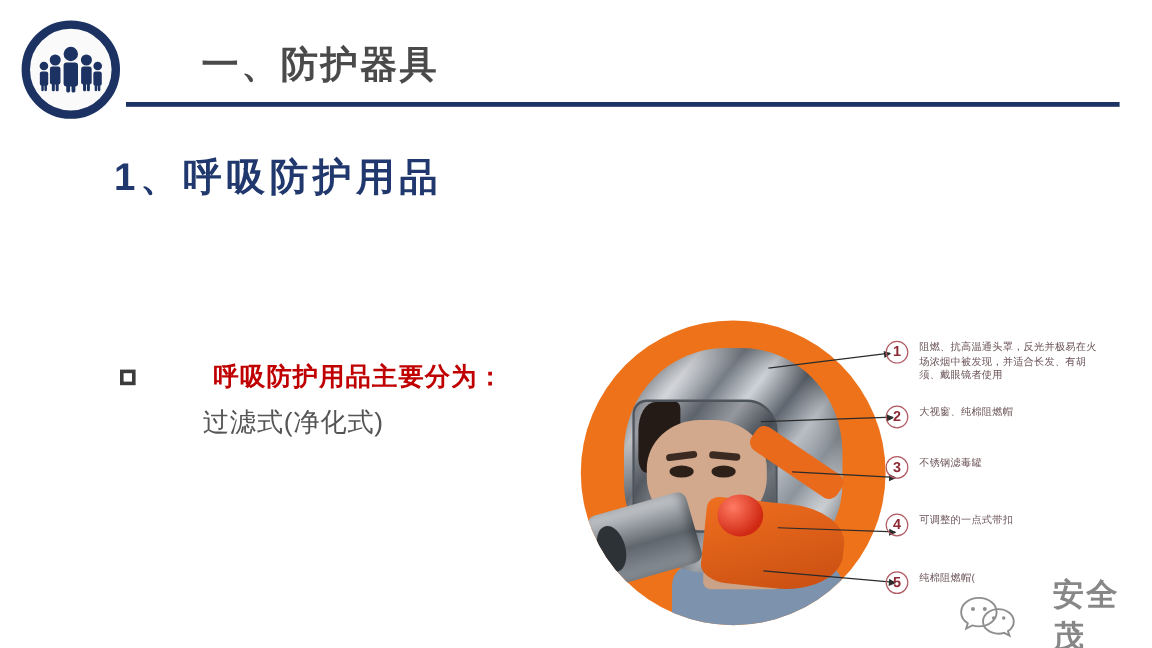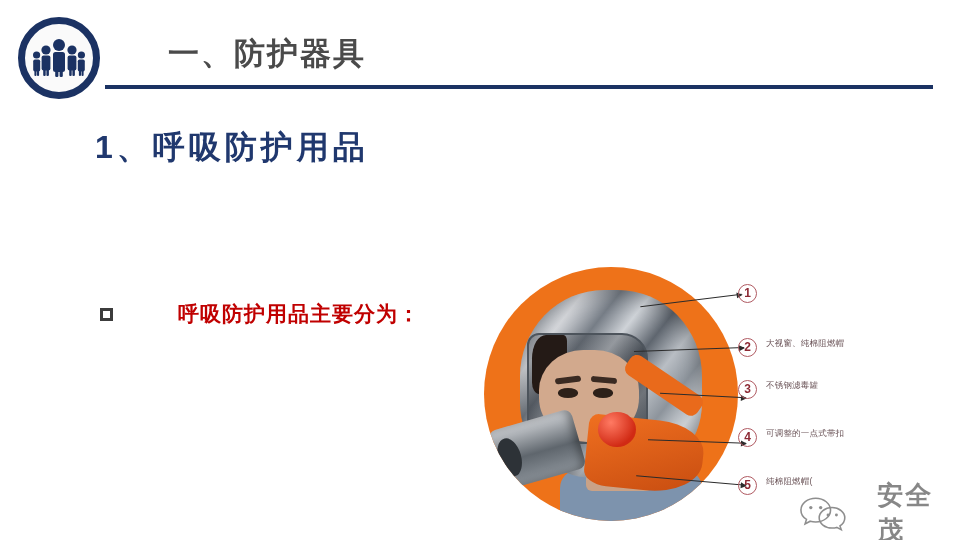--- a/index.html
+++ b/index.html
@@ -400,20 +400,21 @@
     <div class="header-rule"></div>
   </div>
 
   <div class="subtitle">1、呼吸防护用品</div>
 
 
   <div class="bullet-block" id="para-2">
     <div class="bullet-marker"></div>
     <div class="bullet-body">
       <div class="red-head">呼吸防护用品主要分为：</div>
+      <div class="sub-line">过滤式(净化式)</div>
     </div>
   </div>
 
   <div class="photo-wrap">
     <div class="photo-circle">
       <div class="jacket"></div>
       <div class="neck"></div>
       <div class="hood"></div>
       <div class="visor">
         <div class="hair"></div>
@@ -434,20 +435,21 @@
   <div class="leader" style="left:640px; top:300px; width:102px; transform:rotate(-7deg);"></div>
   <div class="leader" style="left:634px; top:349px; width:110px; transform:rotate(-2deg);"></div>
   <div class="leader" style="left:660px; top:395px; width:86px; transform:rotate(3deg);"></div>
   <div class="leader" style="left:648px; top:441px; width:98px; transform:rotate(2deg);"></div>
   <div class="leader" style="left:636px; top:480px; width:110px; transform:rotate(5deg);"></div>
 
   <div class="annotations">
 
     <div class="ann" id="ann-1">
       <div class="ann-num">1</div>
+      <div class="ann-text">阻燃、抗高温通头罩，反光并极易在火场浓烟中被发现，并适合长发、有胡须、戴眼镜者使用</div>
     </div>
 
     <div class="ann" id="ann-2">
       <div class="ann-num">2</div>
       <div class="ann-text">大视窗、纯棉阻燃帽</div>
     </div>
 
     <div class="ann" id="ann-3">
       <div class="ann-num">3</div>
       <div class="ann-text">不锈钢滤毒罐</div>

